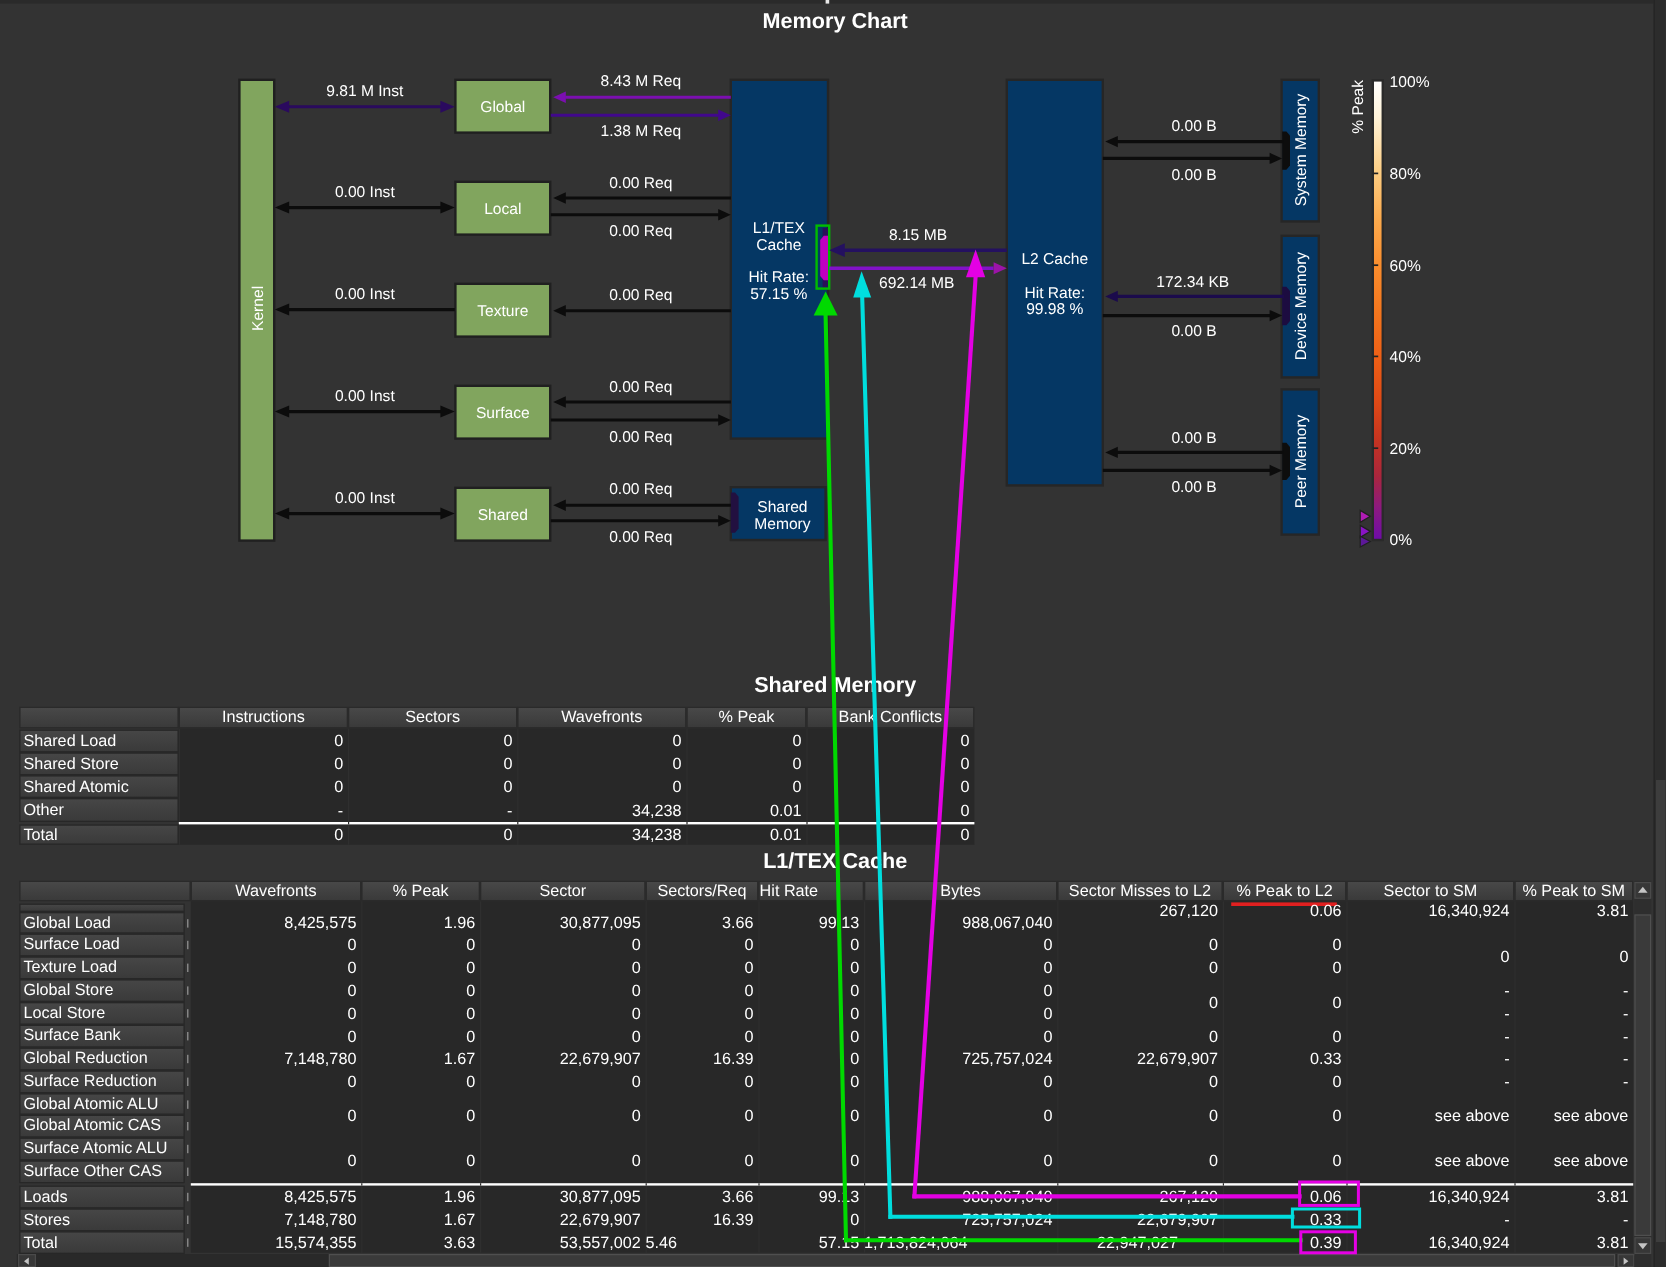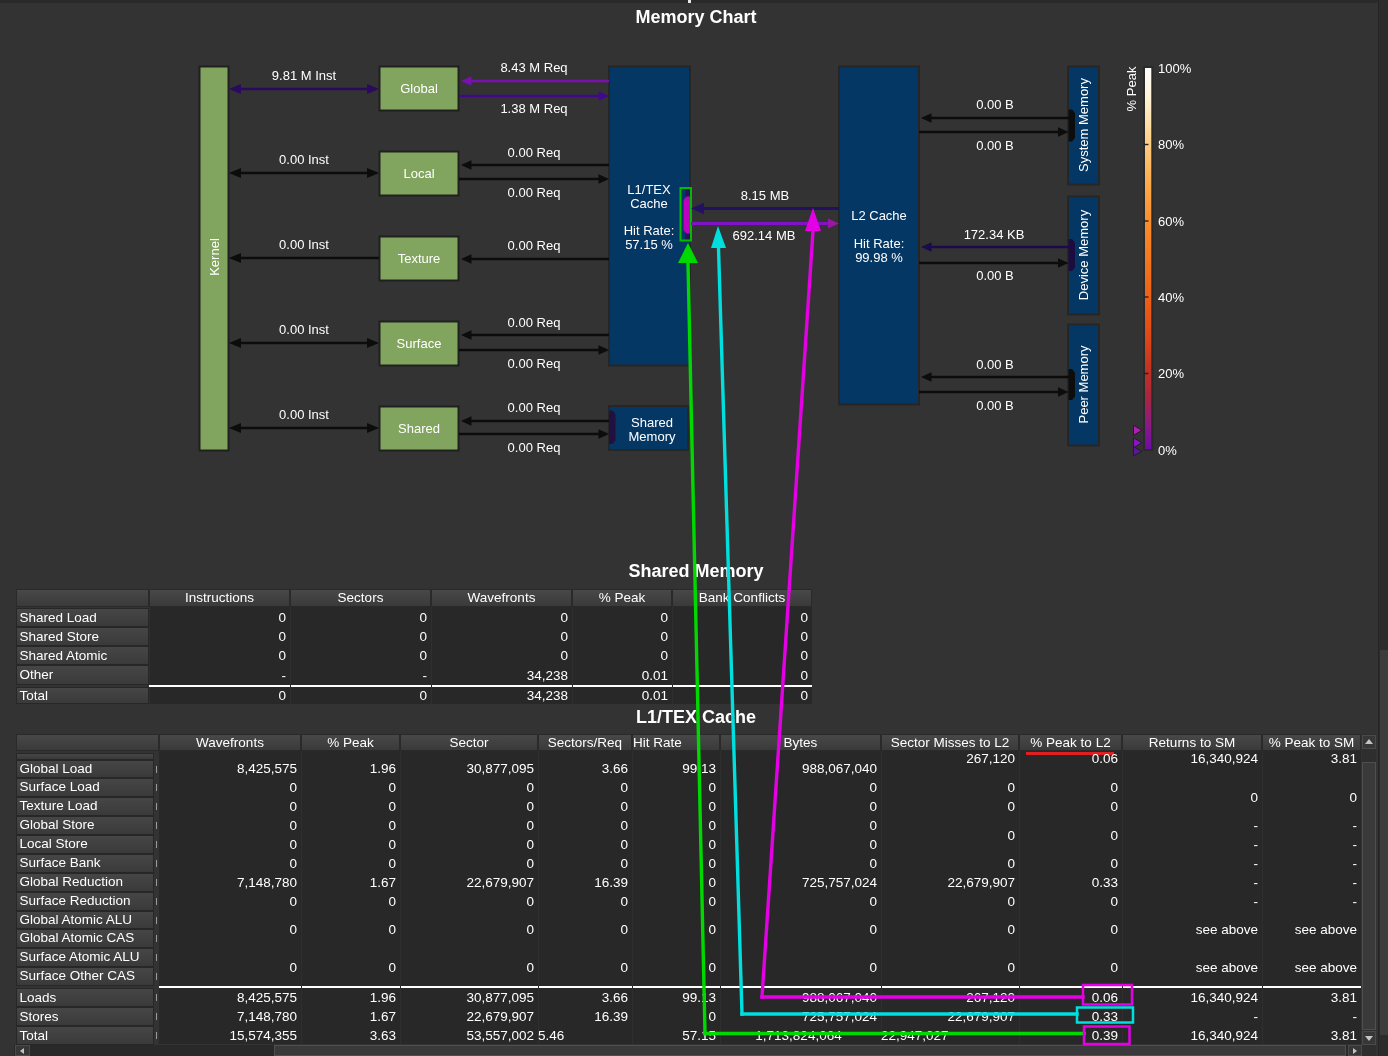--- a/index.html
+++ b/index.html
@@ -210,21 +210,21 @@
 <div style="position:absolute;left:1262px;top:751px;width:1px;height:293px;background:#2f2f2f;"></div>
 <div style="position:absolute;left:16px;top:734px;width:143px;height:17px;background:linear-gradient(180deg,#484848,#3a3a3a);border:1px solid #2a2a2a;text-align:center;line-height:15px;"></div>
 <div style="position:absolute;left:159px;top:734px;width:142px;height:17px;background:linear-gradient(180deg,#484848,#3a3a3a);border:1px solid #2a2a2a;text-align:center;line-height:15px;">Wavefronts</div>
 <div style="position:absolute;left:301px;top:734px;width:99px;height:17px;background:linear-gradient(180deg,#484848,#3a3a3a);border:1px solid #2a2a2a;text-align:center;line-height:15px;">% Peak</div>
 <div style="position:absolute;left:400px;top:734px;width:138px;height:17px;background:linear-gradient(180deg,#484848,#3a3a3a);border:1px solid #2a2a2a;text-align:center;line-height:15px;">Sector</div>
 <div style="position:absolute;left:538px;top:734px;width:94px;height:17px;background:linear-gradient(180deg,#484848,#3a3a3a);border:1px solid #2a2a2a;text-align:center;line-height:15px;">Sectors/Req</div>
 <div style="position:absolute;left:632px;top:734px;width:88px;height:17px;background:linear-gradient(180deg,#484848,#3a3a3a);border:1px solid #2a2a2a;text-align:left;line-height:15px;">Hit Rate</div>
 <div style="position:absolute;left:720px;top:734px;width:161px;height:17px;background:linear-gradient(180deg,#484848,#3a3a3a);border:1px solid #2a2a2a;text-align:center;line-height:15px;">Bytes</div>
 <div style="position:absolute;left:881px;top:734px;width:138px;height:17px;background:linear-gradient(180deg,#484848,#3a3a3a);border:1px solid #2a2a2a;text-align:center;line-height:15px;">Sector Misses to L2</div>
 <div style="position:absolute;left:1019px;top:734px;width:103px;height:17px;background:linear-gradient(180deg,#484848,#3a3a3a);border:1px solid #2a2a2a;text-align:center;line-height:15px;">% Peak to L2</div>
-<div style="position:absolute;left:1122px;top:734px;width:140px;height:17px;background:linear-gradient(180deg,#484848,#3a3a3a);border:1px solid #2a2a2a;text-align:center;line-height:15px;">Returns to SM</div>
+<div style="position:absolute;left:1122px;top:734px;width:140px;height:17px;background:linear-gradient(180deg,#484848,#3a3a3a);border:1px solid #2a2a2a;text-align:center;line-height:15px;">Sector to SM</div>
 <div style="position:absolute;left:1262px;top:734px;width:99px;height:17px;background:linear-gradient(180deg,#484848,#3a3a3a);border:1px solid #2a2a2a;text-align:center;line-height:15px;">% Peak to SM</div>
 <div style="position:absolute;left:1026px;top:752px;width:88px;height:2.5px;background:#e02020;"></div>
 <div style="position:absolute;left:16px;top:753px;width:138px;height:6.5px;background:linear-gradient(180deg,#464646,#3a3a3a);border:1px solid #272727;padding-left:2.5px;line-height:4.5px;white-space:nowrap;overflow:hidden;"></div>
 <div style="position:absolute;left:16px;top:759.5px;width:138px;height:18.875px;background:linear-gradient(180deg,#464646,#3a3a3a);border:1px solid #272727;padding-left:2.5px;line-height:16.875px;white-space:nowrap;overflow:hidden;">Global Load</div>
 <div style="position:absolute;left:155.5px;top:765.5px;width:1.5px;height:7px;background:#9a9a9a;"></div>
 <div style="position:absolute;left:16px;top:778.375px;width:138px;height:18.875px;background:linear-gradient(180deg,#464646,#3a3a3a);border:1px solid #272727;padding-left:2.5px;line-height:16.875px;white-space:nowrap;overflow:hidden;">Surface Load</div>
 <div style="position:absolute;left:155.5px;top:784.375px;width:1.5px;height:7px;background:#9a9a9a;"></div>
 <div style="position:absolute;left:16px;top:797.25px;width:138px;height:18.875px;background:linear-gradient(180deg,#464646,#3a3a3a);border:1px solid #272727;padding-left:2.5px;line-height:16.875px;white-space:nowrap;overflow:hidden;">Texture Load</div>
 <div style="position:absolute;left:155.5px;top:803.25px;width:1.5px;height:7px;background:#9a9a9a;"></div>
 <div style="position:absolute;left:16px;top:816.125px;width:138px;height:18.875px;background:linear-gradient(180deg,#464646,#3a3a3a);border:1px solid #272727;padding-left:2.5px;line-height:16.875px;white-space:nowrap;overflow:hidden;">Global Store</div>
@@ -375,22 +375,22 @@
 <div style="position:absolute;left:1019px;top:1007.1px;width:99px;height:19px;text-align:right;line-height:19px;white-space:nowrap;">0.33</div>
 <div style="position:absolute;left:1122px;top:1007.1px;width:136px;height:19px;text-align:right;line-height:19px;white-space:nowrap;">-</div>
 <div style="position:absolute;left:1262px;top:1007.1px;width:95px;height:19px;text-align:right;line-height:19px;white-space:nowrap;">-</div>
 <div style="position:absolute;left:16px;top:1026.1px;width:138px;height:19px;background:linear-gradient(180deg,#464646,#3a3a3a);border:1px solid #272727;padding-left:2.5px;line-height:17px;white-space:nowrap;overflow:hidden;">Total</div>
 <div style="position:absolute;left:155.5px;top:1032.1px;width:1.5px;height:7px;background:#9a9a9a;"></div>
 <div style="position:absolute;left:159px;top:1026.1px;width:138px;height:19px;text-align:right;line-height:19px;white-space:nowrap;">15,574,355</div>
 <div style="position:absolute;left:301px;top:1026.1px;width:95px;height:19px;text-align:right;line-height:19px;white-space:nowrap;">3.63</div>
 <div style="position:absolute;left:400px;top:1026.1px;width:134px;height:19px;text-align:right;line-height:19px;white-space:nowrap;">53,557,002</div>
 <div style="position:absolute;left:538px;top:1026.1px;width:90px;height:19px;line-height:19px;white-space:nowrap;">5.46</div>
 <div style="position:absolute;left:632px;top:1026.1px;width:84px;height:19px;text-align:right;line-height:19px;white-space:nowrap;">57.15</div>
-<div style="position:absolute;left:720px;top:1026.1px;width:157px;height:19px;text-align:center;line-height:19px;white-space:nowrap;">1,713,824,064</div>
-<div style="position:absolute;left:881px;top:1026.1px;width:134px;height:19px;text-align:left;line-height:19px;white-space:nowrap;">22,947,027</div>
+<div style="position:absolute;left:720px;top:1026.1px;width:157px;height:19px;text-align:left;line-height:19px;white-space:nowrap;">1,713,824,064</div>
+<div style="position:absolute;left:881px;top:1026.1px;width:134px;height:19px;text-align:center;line-height:19px;white-space:nowrap;">22,947,027</div>
 <div style="position:absolute;left:1019px;top:1026.1px;width:99px;height:19px;text-align:right;line-height:19px;white-space:nowrap;">0.39</div>
 <div style="position:absolute;left:1122px;top:1026.1px;width:136px;height:19px;text-align:right;line-height:19px;white-space:nowrap;">16,340,924</div>
 <div style="position:absolute;left:1262px;top:1026.1px;width:95px;height:19px;text-align:right;line-height:19px;white-space:nowrap;">3.81</div>
 <div style="position:absolute;left:0;top:0;width:1378px;height:3px;background:#2a2a2a;"></div>
 <div style="position:absolute;left:688px;top:0;width:2.5px;height:3px;background:#e8e8e8;"></div>
 <div style="position:absolute;left:1378px;top:0;width:10px;height:1056px;background:#2c2c2c;border-left:1px solid #252525;"></div>
 <div style="position:absolute;left:1380px;top:650px;width:8px;height:385px;background:#3d3d3d;"></div>
 <div style="position:absolute;left:1362px;top:734px;width:13.5px;height:312px;background:#2e2e2e;"></div>
 <div style="position:absolute;left:1362px;top:734.5px;width:13.5px;height:14px;background:#373737;border:1.5px solid #4a4a4a;"></div>
 <div style="position:absolute;left:1364.5px;top:739px;width:0;height:0;border-left:4.5px solid transparent;border-right:4.5px solid transparent;border-bottom:5px solid #c4c4c4;"></div>

